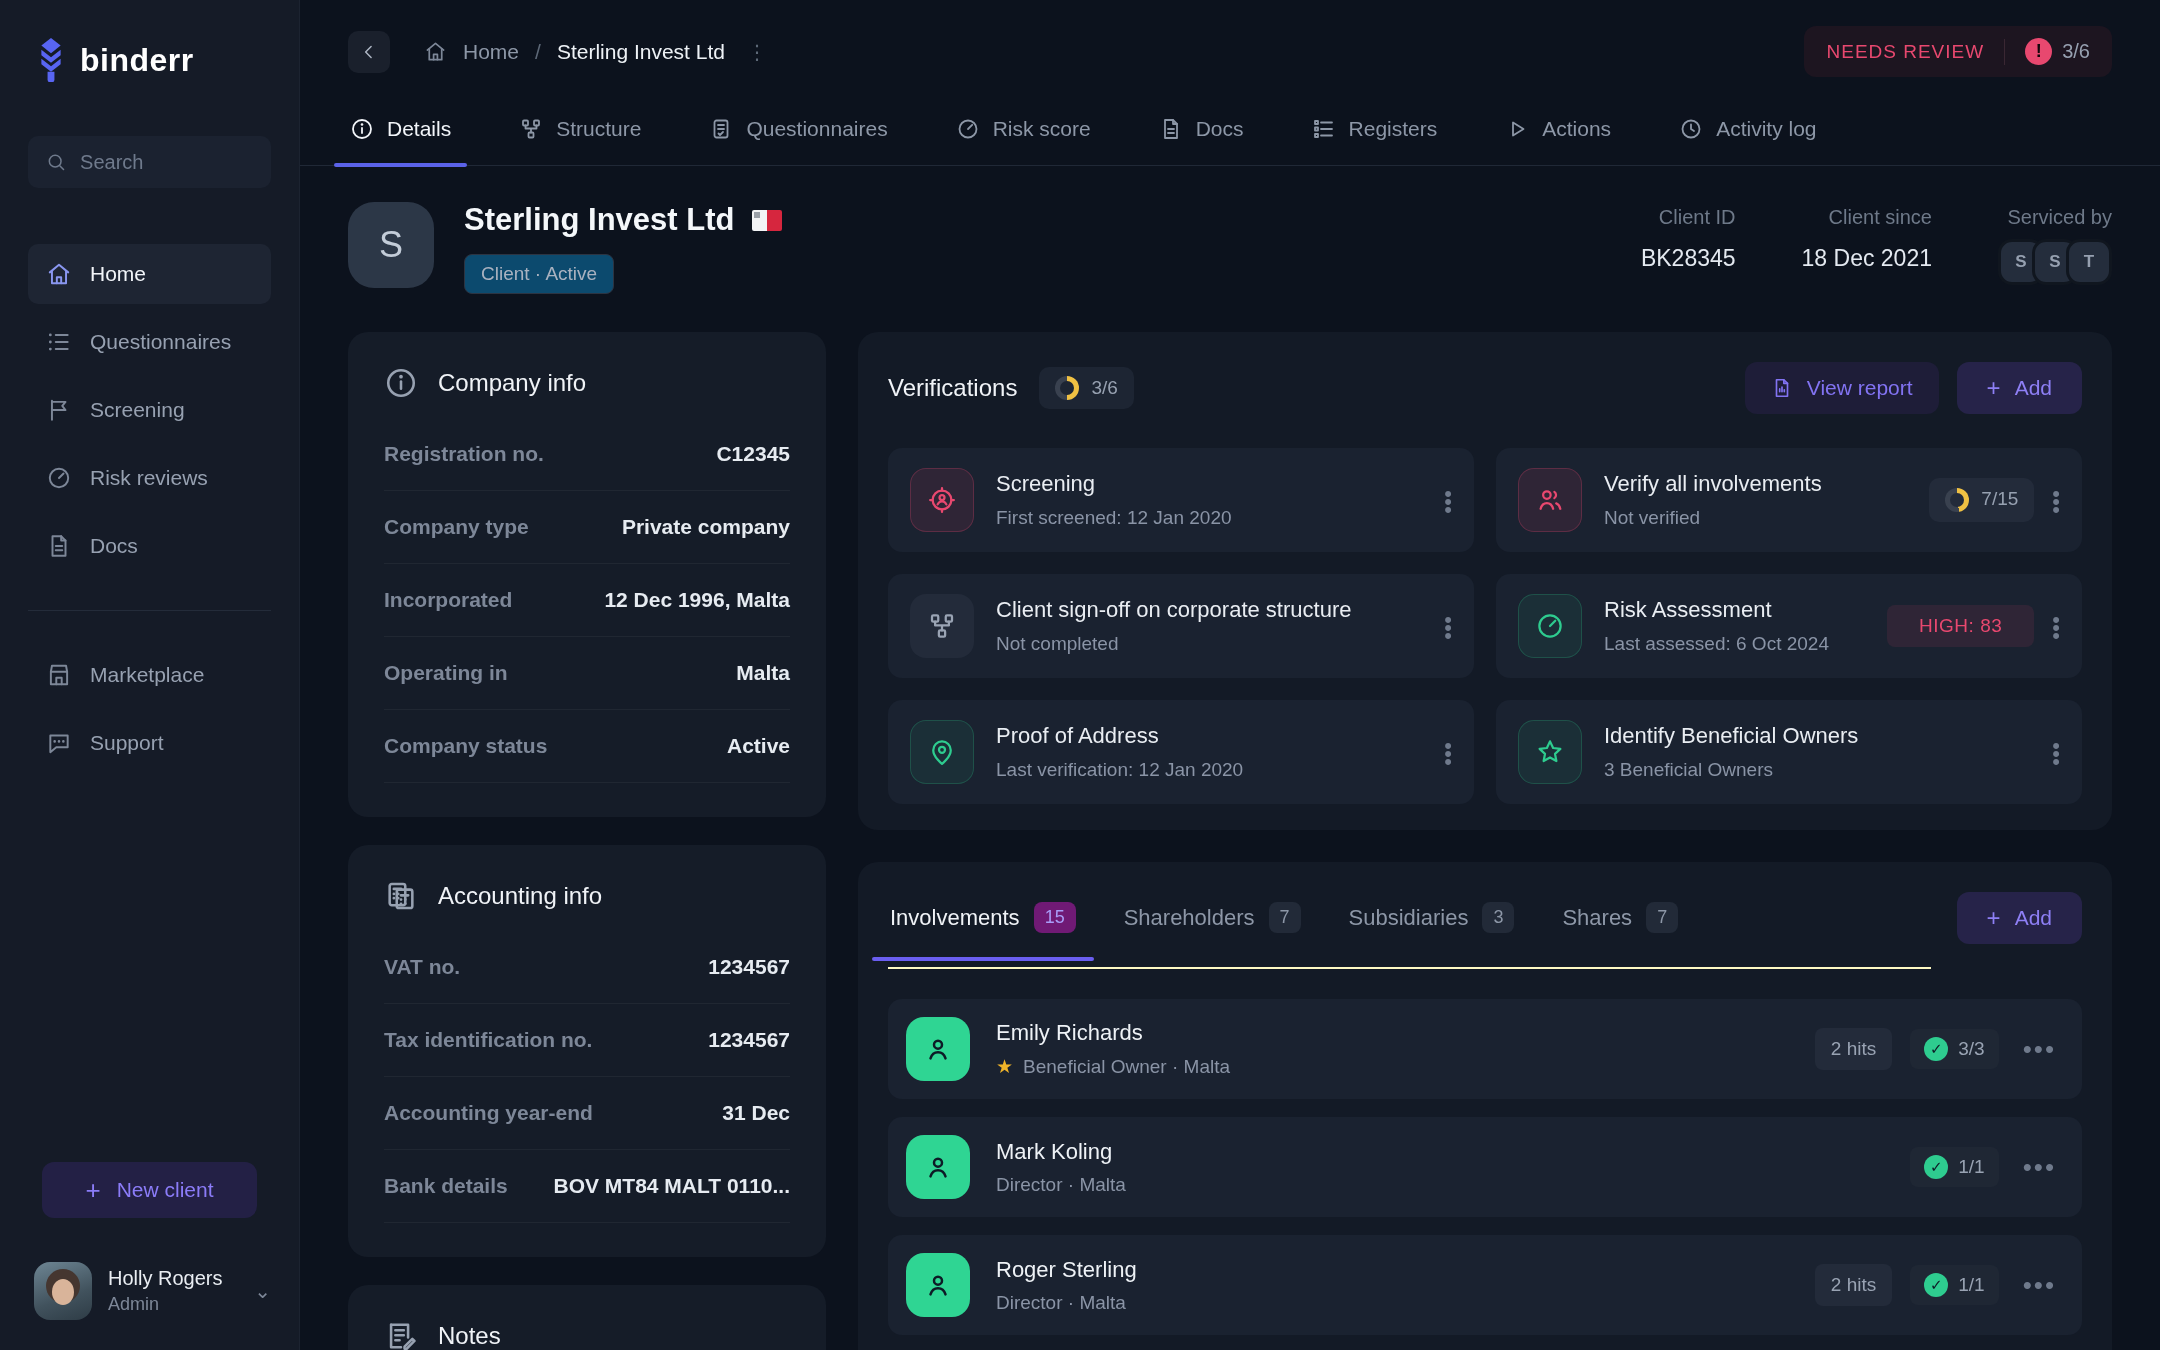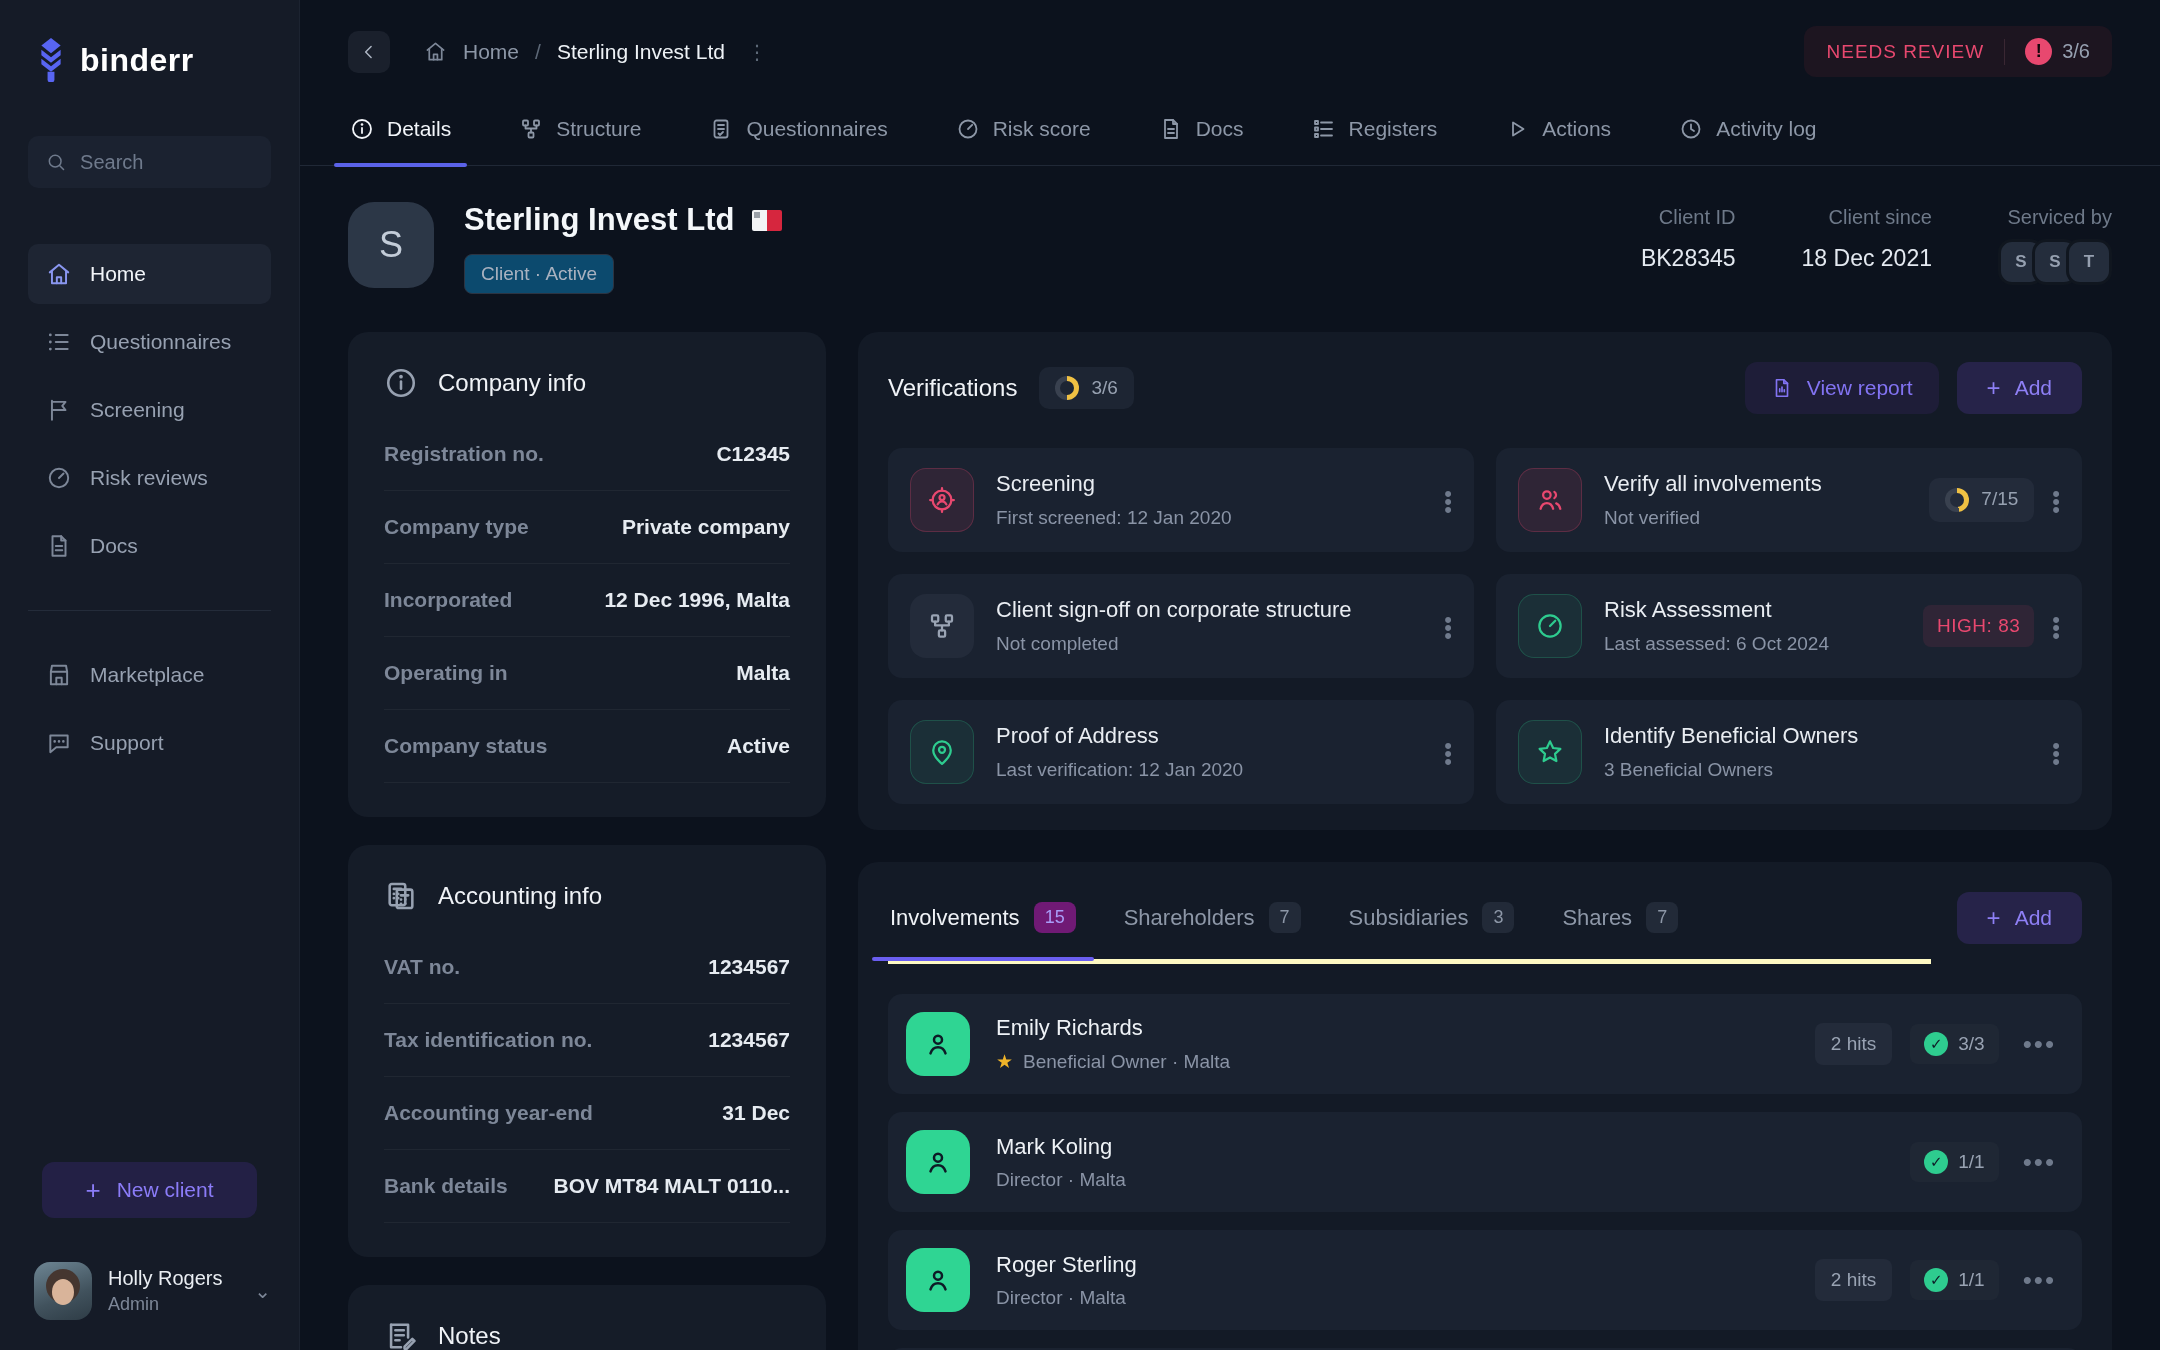--- a/index.html
+++ b/index.html
@@ -187,29 +187,29 @@
   .vbody { flex:1; min-width:0; }
   .vtitle { font-size:22px; color:#e9edf2; }
   .vsub { font-size:19px; color:#8a94a6; margin-top:10px; }
   .vright { display:flex; align-items:center; gap:18px; }
   .vbadge-progress {
     display:flex; align-items:flex-start; gap:12px; background:#232b3a; border-radius:10px; padding:10px 16px;
   }
   .vbadge-progress .arc::after { background:#232b3a; }
   .vbadge-progress span { color:#97a1b1; font-size:19px; }
   .vbadge-risk {
-    background:rgba(232,72,111,.10); color:#e8486f; border-radius:8px; padding:10px 14px;
+    background:rgba(232,72,111,.10); color:#e8486f; border-radius:8px; padding:10px 32px;
     font-size:19px; font-weight:500; letter-spacing:.5px;
   }
   .kebab-v { color:#6f7a8c; font-size:22px; line-height:.55; text-align:center; cursor:pointer; }
   .kebab-v div { height:8px; }
 
   
   .inv-tabs-row { display:flex; align-items:flex-start; }
-  .inv-tabs { display:flex; gap:44px; flex:1; border-bottom:5px solid #fef9c3; padding-bottom:0; }
+  .inv-tabs { display:flex; gap:44px; flex:1; border-bottom:2px solid #fef9c3; padding-bottom:8px; }
   .inv-tab { display:flex; align-items:center; gap:14px; padding:10px 2px 26px; position:relative;
              color:#8d97a7; font-size:22px; cursor:pointer; }
   .inv-tab.active { color:#f0f3f7; }
   .inv-tab.active::after {
     content:""; position:absolute; left:-16px; right:-16px; bottom:-2px; height:4px;
     background:#6a5ef0; border-radius:3px;
   }
   .count-badge {
     border-radius:8px; padding:5px 11px; font-size:18px; background:#222a38; color:#8d97a7;
   }

